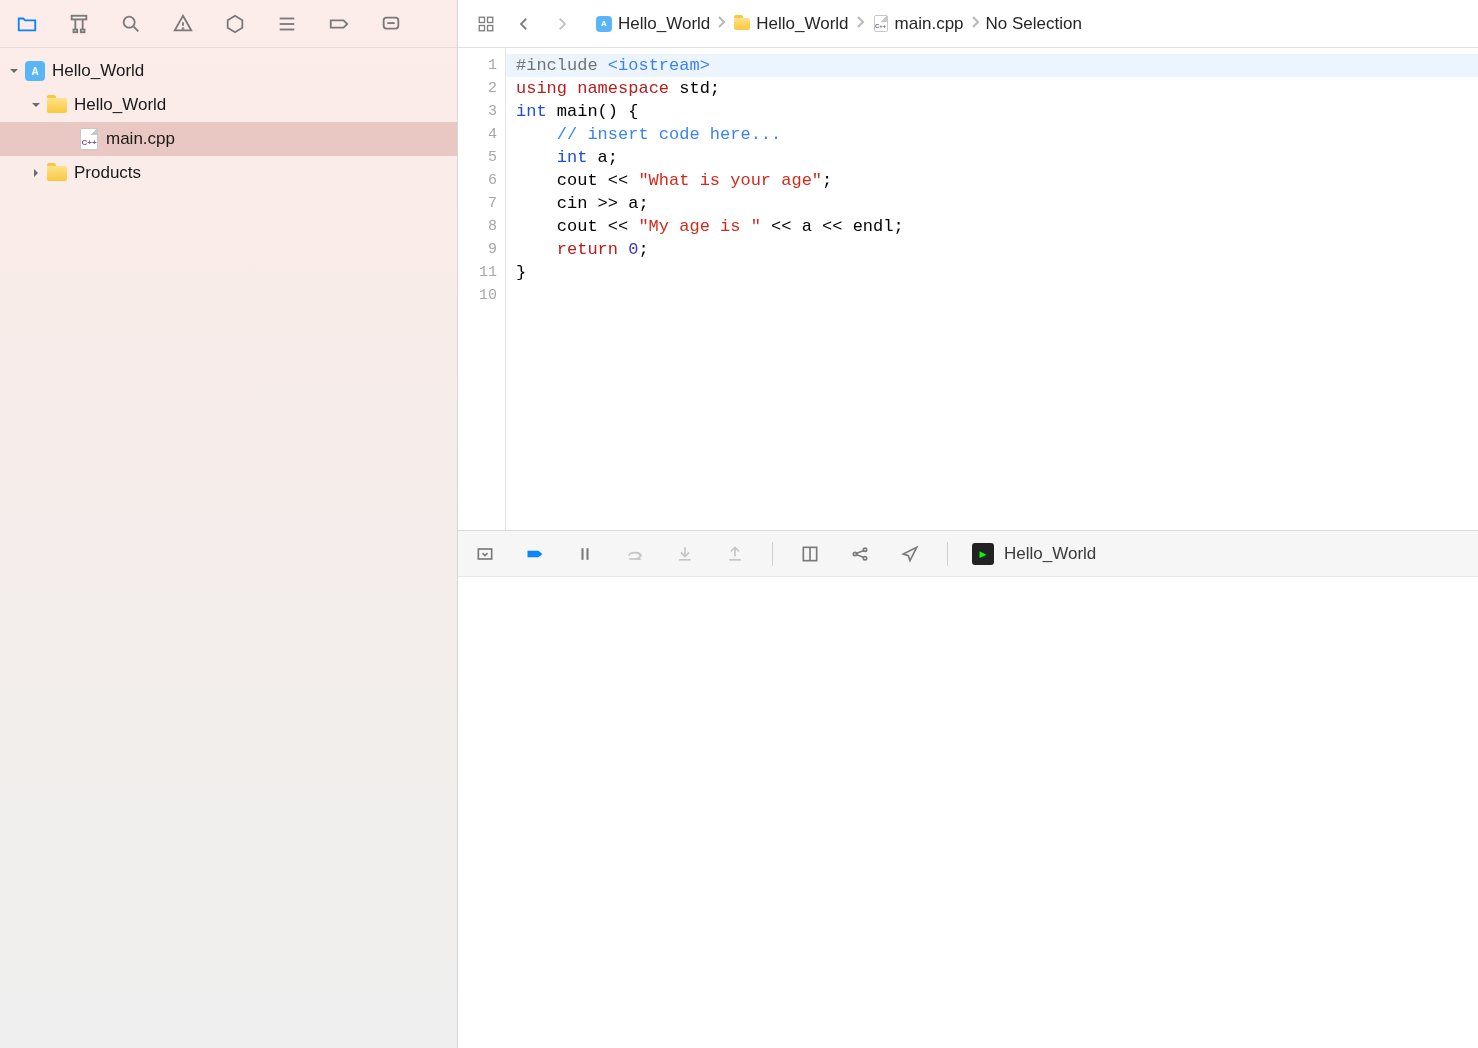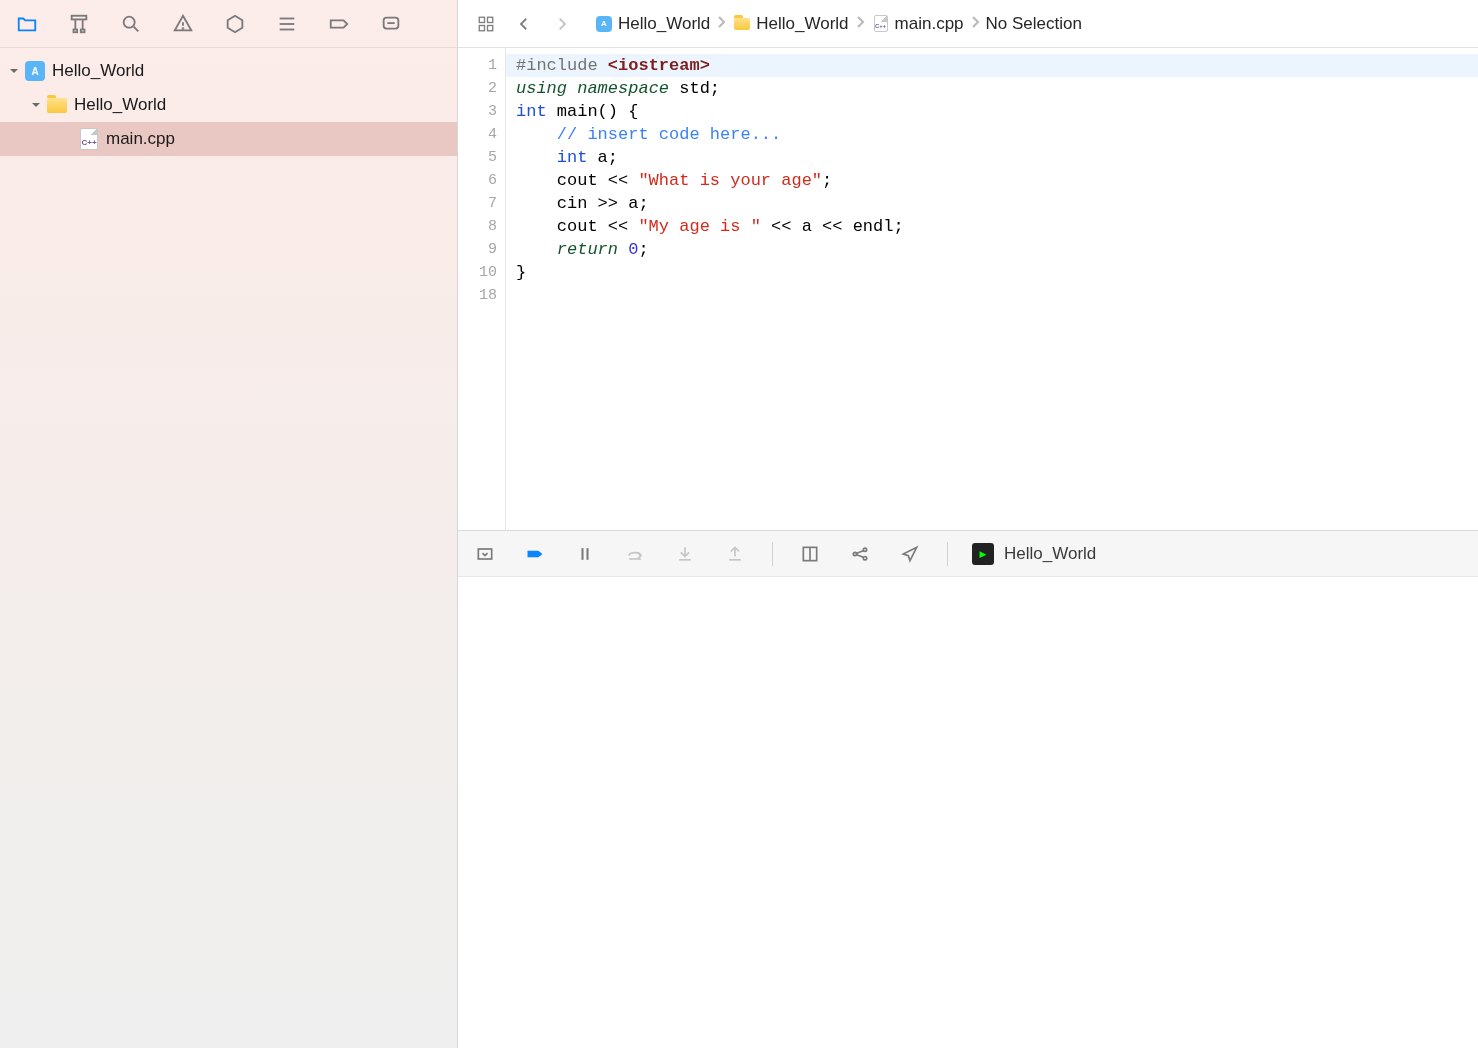--- a/index.html
+++ b/index.html
@@ -169,23 +169,23 @@
   white-space:pre;
   color:#000;
   position:relative;
 }
 .line1bg {
   position:absolute;
   left:0;right:0;top:6px;height:23px;
   background:#ecf5fe;
   z-index:-1;
 }
-.tk-keyword { color:#14532d;font-style:italic; }
+.tk-keyword { color:#b91c1c; }
 .tk-include { color:#737373; }
-.tk-header { color:#7f1d1d;font-weight:bold; }
+.tk-header { color:#3b82f6; }
 .tk-string { color:#d12a1c; }
 .tk-comment { color:#3b82f6; }
 .tk-type { color:#1d4ed8; }
 .tk-number { color:#3a2ed6; }
 
 .debug-bar {
   height:46px;
   border-top:1px solid #d9d9d9;
   background:#f6f6f6;
   display:flex;
@@ -290,20 +290,31 @@
           <div class="folder-yellow"></div>
         </span>
         <span>Hello_World</span>
       </div>
       <div class="tree-row selected indent-2">
         <span class="disclosure"></span>
         <span class="node-icon">
           <div class="cpp-file">C++</div>
         </span>
         <span>main.cpp</span>
+      </div>
+      <div class="tree-row indent-1">
+        <span class="disclosure">
+          <svg viewBox="0 0 12 12" fill="currentColor">
+            <path d="M4 2l4 4-4 4z"></path>
+          </svg>
+        </span>
+        <span class="node-icon">
+          <div class="folder-yellow"></div>
+        </span>
+        <span>Products</span>
       </div>
     </div>
 </div>
 
 <div class="editor-pane">
   <div class="editor-upper">
     <div class="editor-toolbar">
       <span class="et-icon">
         <svg viewBox="0 0 24 24" fill="none" stroke="currentColor" stroke-width="1.8">
             <rect x="3" y="3" width="7" height="7"></rect>
@@ -359,22 +370,22 @@
       <div class="gutter" id="gutter">
           <div>1</div>
           <div>2</div>
           <div>3</div>
           <div>4</div>
           <div>5</div>
           <div>6</div>
           <div>7</div>
           <div>8</div>
           <div>9</div>
+          <div>11</div>
           <div>10</div>
-          <div>18</div>
         </div>
       <div class="code" id="code"><div class="line1bg"></div><div><span class="tk-include">#include</span> <span class="tk-header">&lt;iostream&gt;</span></div><div><span class="tk-keyword">using</span> <span class="tk-keyword">namespace</span> std;</div><div><span class="tk-type">int</span> main() {</div><div>    <span class="tk-comment">// insert code here...</span></div><div>    <span class="tk-type">int</span> a;</div><div>    cout &lt;&lt; <span class="tk-string">"What is your age"</span>;</div><div>    cin &gt;&gt; a;</div><div>    cout &lt;&lt; <span class="tk-string">"My age is "</span> &lt;&lt; a &lt;&lt; endl;</div><div>    <span class="tk-keyword">return</span> <span class="tk-number">0</span>;</div><div>}</div><div>&nbsp;</div></div>
     </div>
   </div>
 
   <div class="debug-bar">
     <span class="db-icon">
       <svg viewBox="0 0 24 24" fill="none" stroke="currentColor" stroke-width="2">
           <rect x="4" y="6" width="16" height="12"></rect>
           <polyline points="9 11 12 14 15 11"></polyline>

